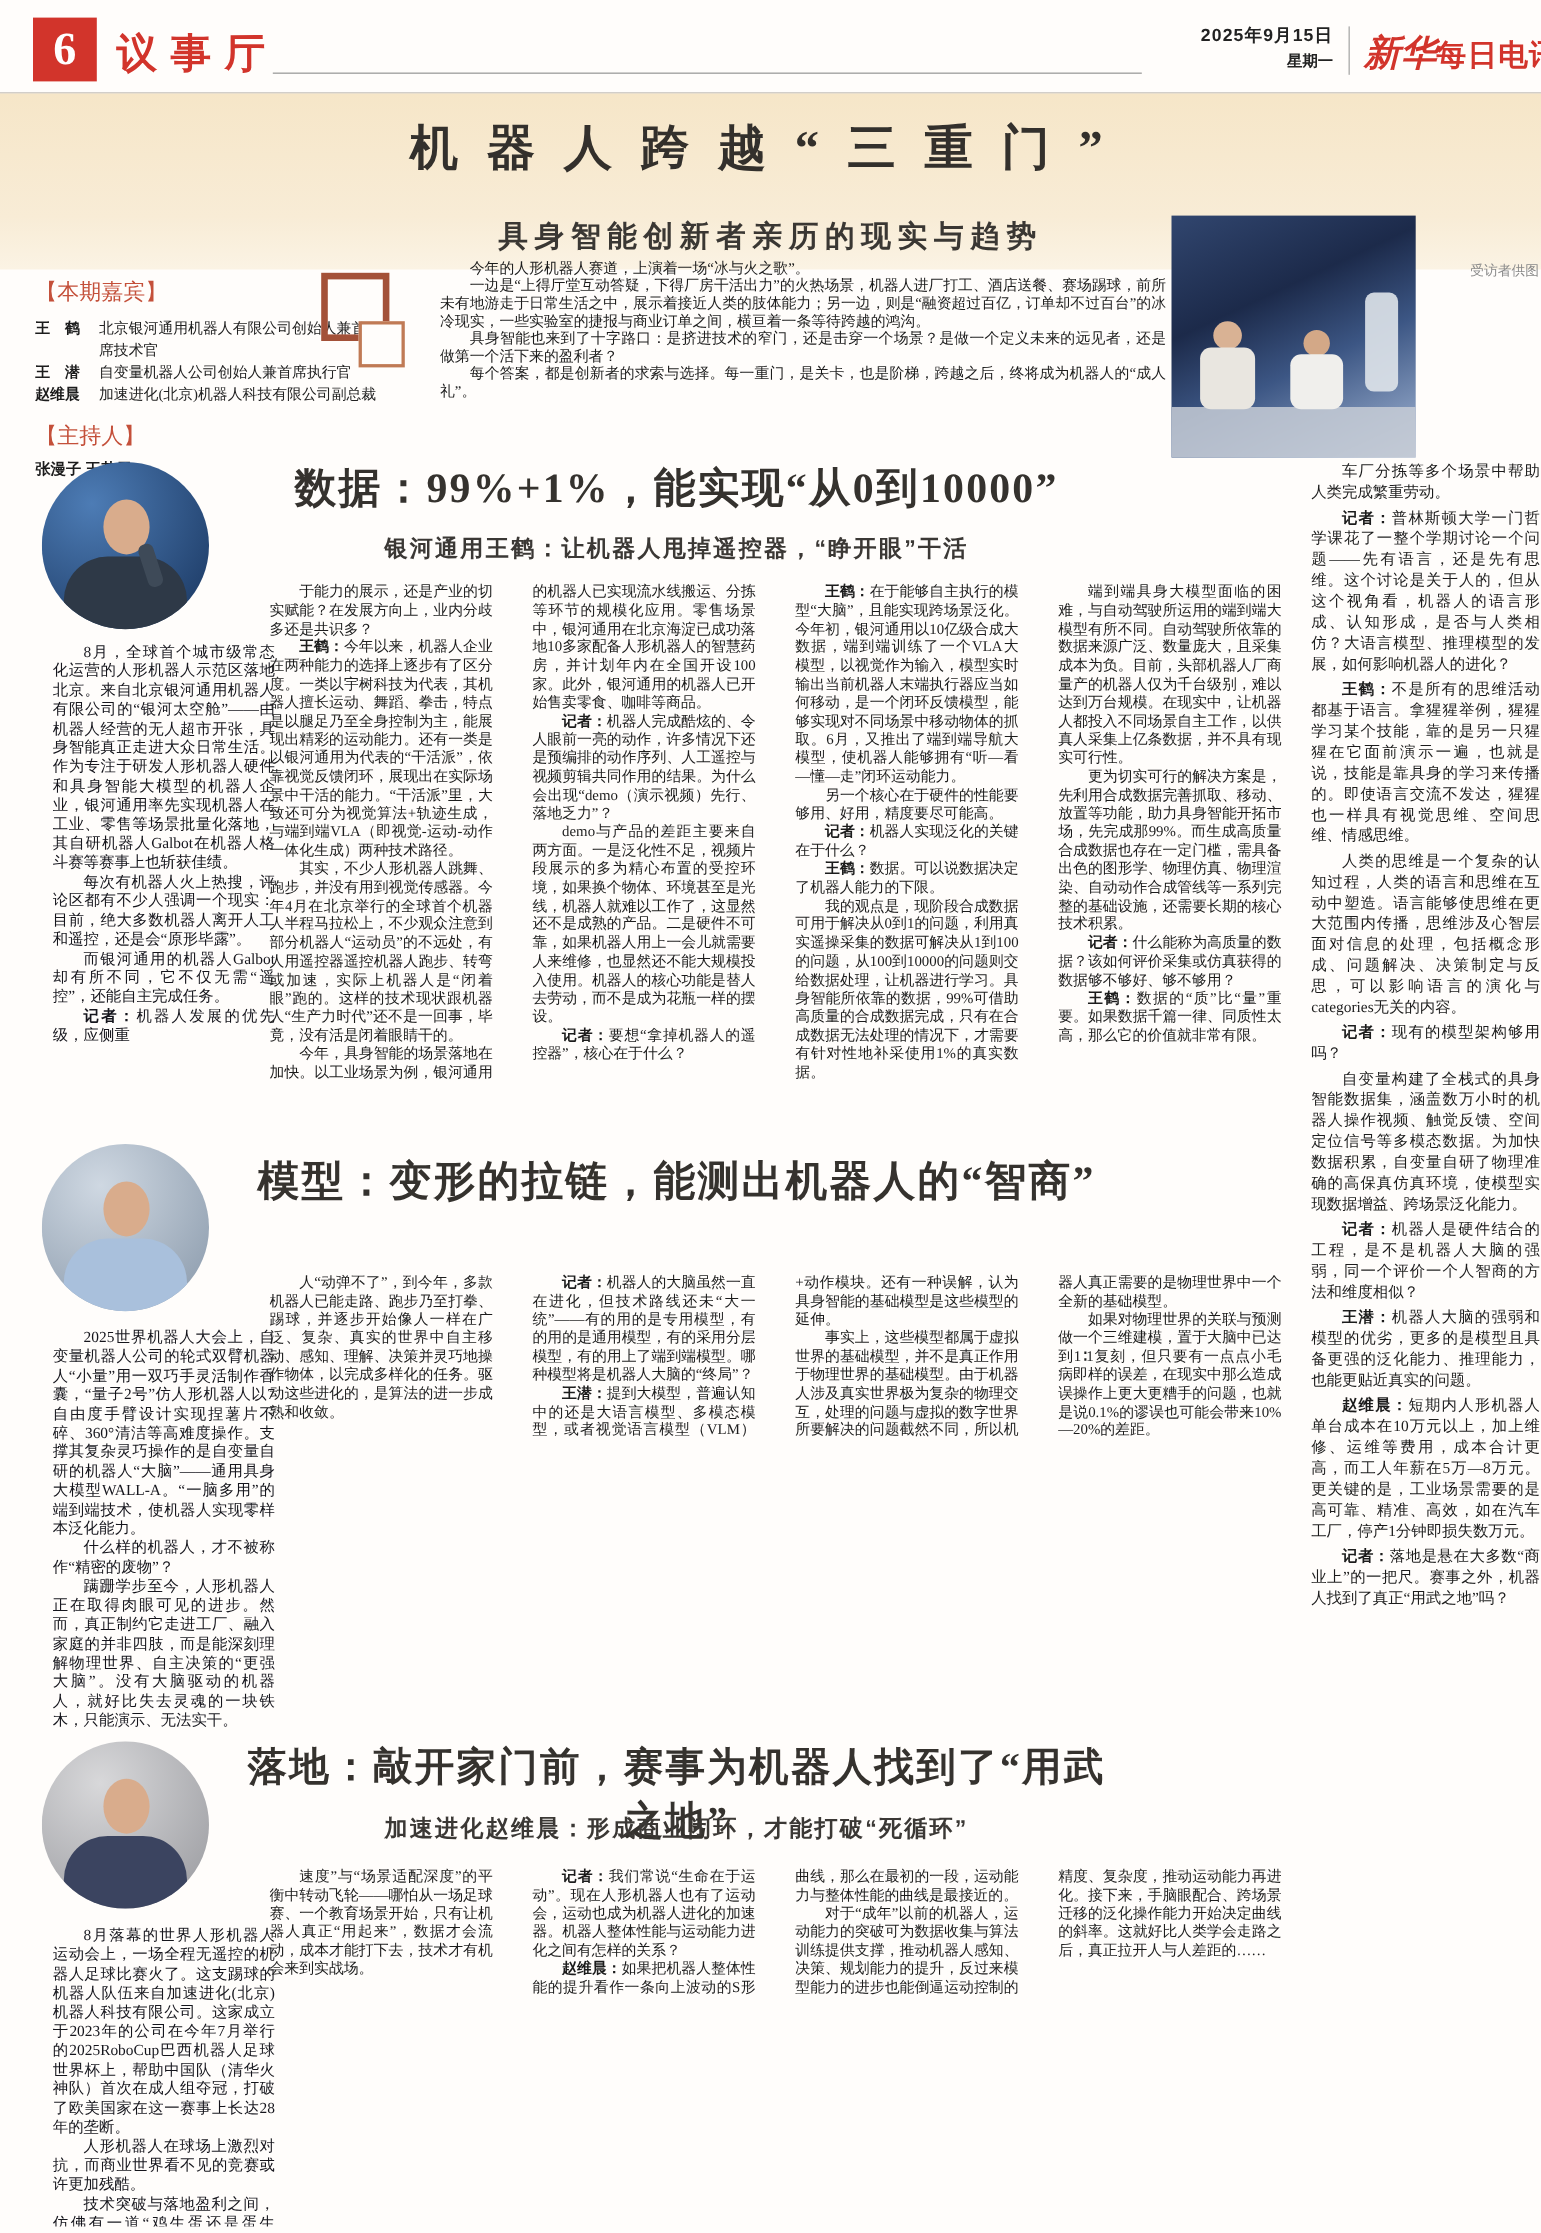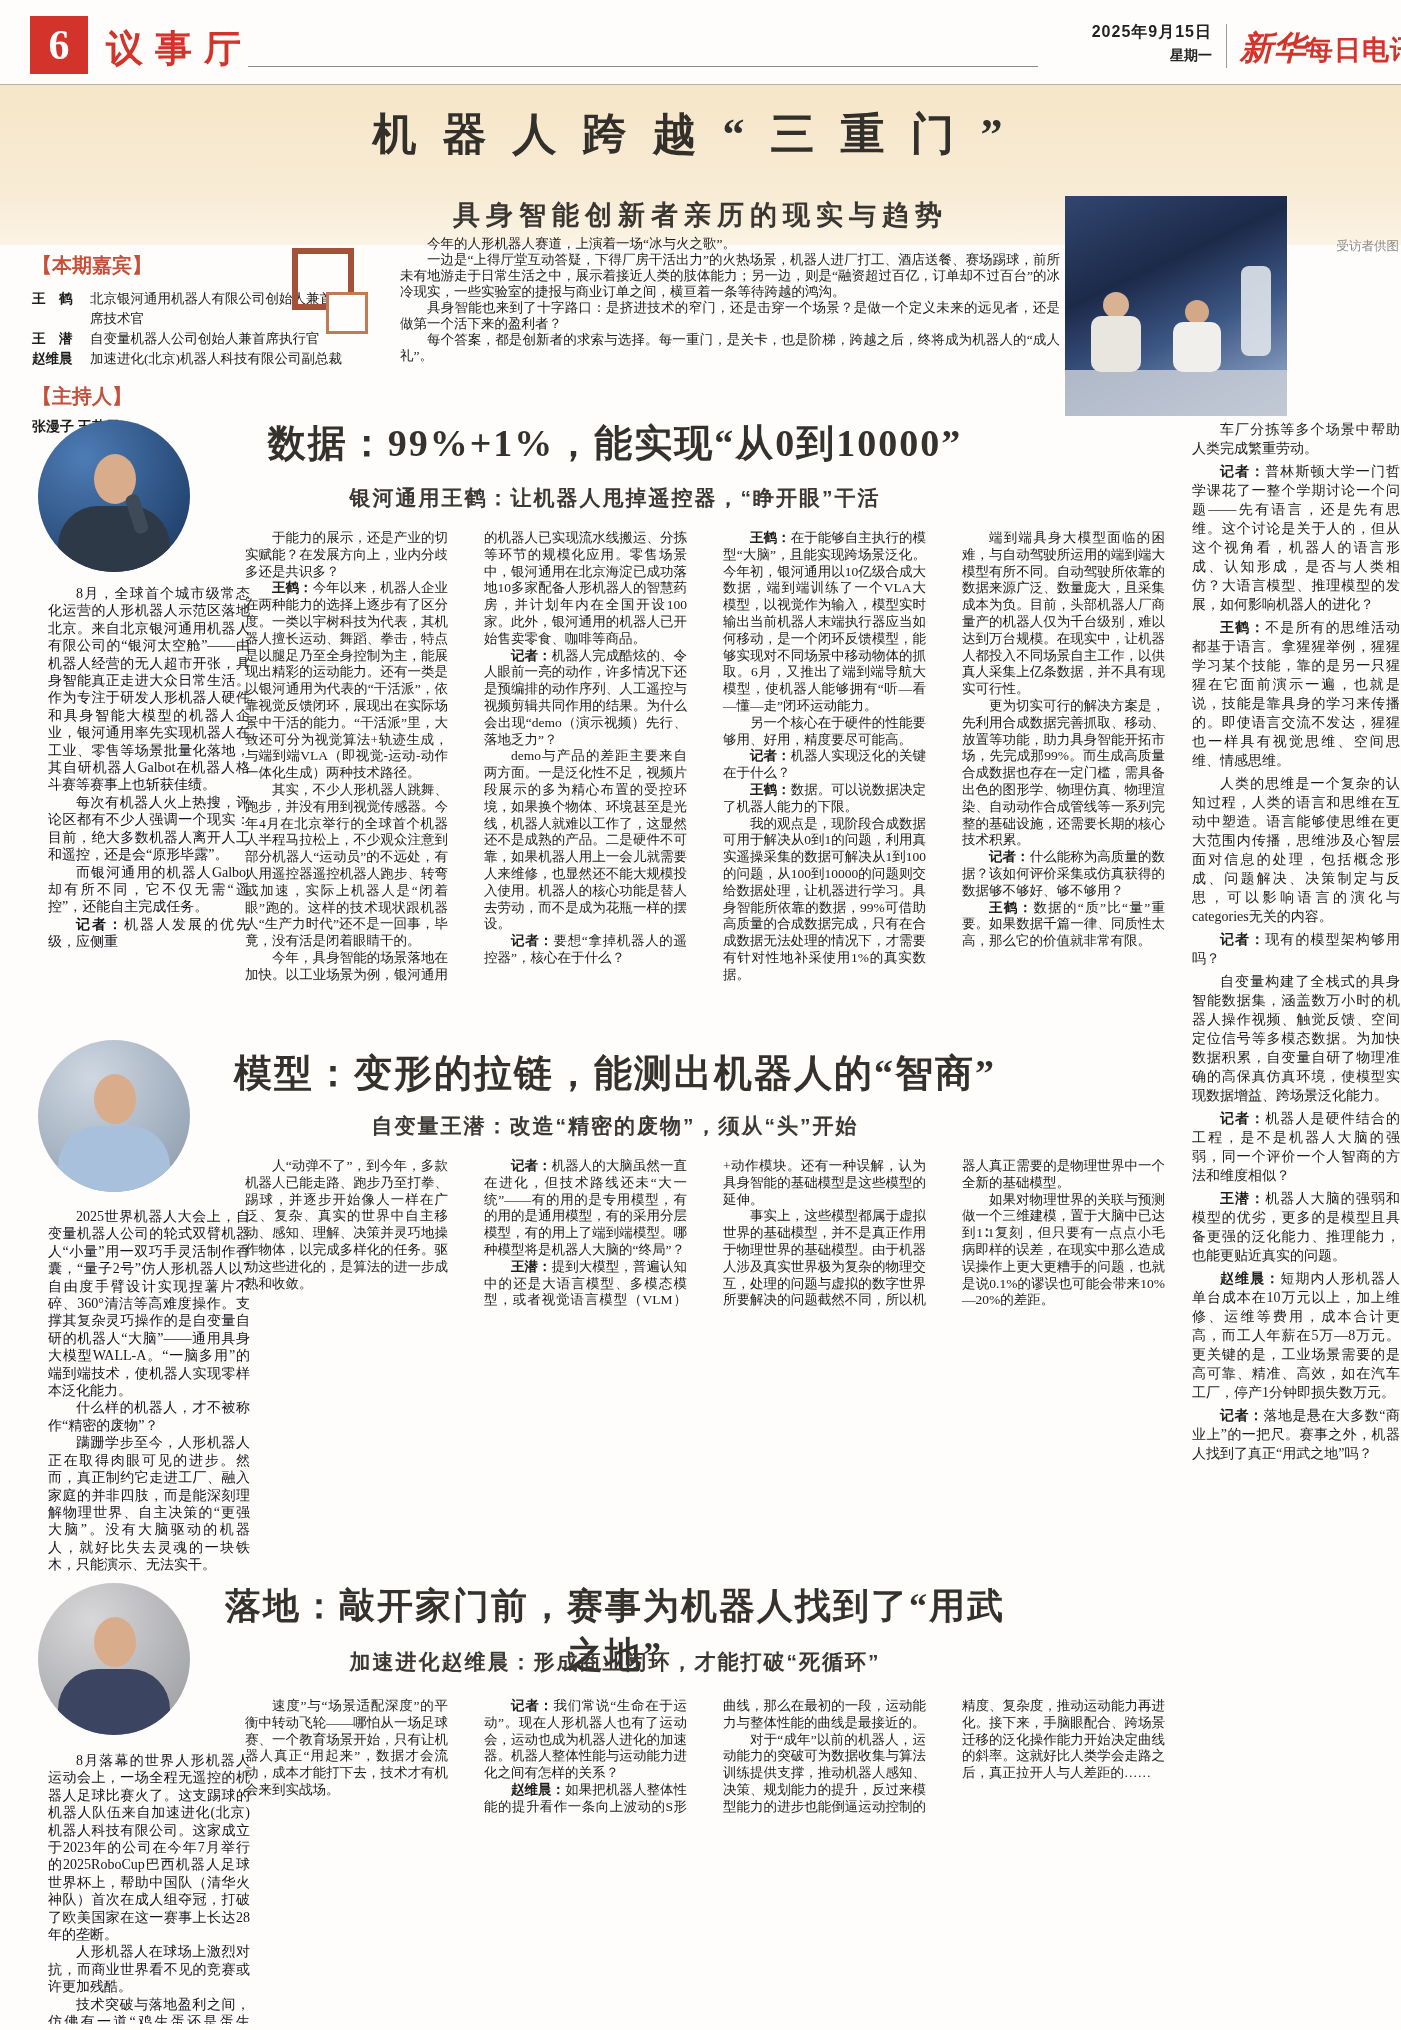--- a/index.html
+++ b/index.html
@@ -24,21 +24,21 @@
   
   .hero{position:absolute;left:0;top:85px;width:1401px;height:160px;
         background:linear-gradient(#f6e6c8 0%,#f8ecd6 70%,#fbf3e4 100%);}
   .hero-title{position:absolute;left:0;top:20px;width:1401px;text-align:center;
               font-size:44px;font-weight:900;color:#33302c;letter-spacing:26px;}
   .hero-sub{position:absolute;left:0;top:112px;width:1401px;text-align:center;
             font-size:27px;font-weight:bold;color:#3a3733;letter-spacing:6px;
             font-family:"Liberation Sans",sans-serif;}
   
   .guests{position:absolute;left:32px;top:252px;width:310px;}
-  .g-head{color:#c4503a;font-weight:bold;font-size:20px;font-family:"Liberation Sans",sans-serif;margin:0 0 10px 0;}
+  .g-head{color:#c4503a;font-weight:normal;font-size:20px;font-family:"Liberation Sans",sans-serif;margin:0 0 10px 0;}
   .g-row{font-size:13.5px;line-height:20px;display:flex;}
   .g-name{font-weight:bold;width:58px;flex:0 0 58px;}
   .g-desc{flex:1;color:#222;}
   .hosts-head{margin:14px 0 8px 0;}
   .hosts{font-size:14px;font-weight:bold;}
   .sq1{position:absolute;left:292px;top:248px;width:50px;height:50px;border:6px solid #a35138;background:transparent;}
   .sq2{position:absolute;left:326px;top:292px;width:36px;height:36px;border:3px solid #c07a55;background:#fffdfb;}
   
   .intro{position:absolute;left:400px;top:236px;width:660px;height:170px;overflow:hidden;}
   .intro p{margin:0;text-indent:2em;font-size:13.5px;line-height:16px;text-align:justify;}
@@ -186,21 +186,20 @@
       <p><b>记者：</b>机器人实现泛化的关键在于什么？</p>
       <p><b>王鹤：</b>数据。可以说数据决定了机器人能力的下限。</p>
       <p>我的观点是，现阶段合成数据可用于解决从0到1的问题，利用真实遥操采集的数据可解决从1到100的问题，从100到10000的问题则交给数据处理，让机器进行学习。具身智能所依靠的数据，99%可借助高质量的合成数据完成，只有在合成数据无法处理的情况下，才需要有针对性地补采使用1%的真实数据。</p>
       <p>端到端具身大模型面临的困难，与自动驾驶所运用的端到端大模型有所不同。自动驾驶所依靠的数据来源广泛、数量庞大，且采集成本为负。目前，头部机器人厂商量产的机器人仅为千台级别，难以达到万台规模。在现实中，让机器人都投入不同场景自主工作，以供真人采集上亿条数据，并不具有现实可行性。</p>
       <p>更为切实可行的解决方案是，先利用合成数据完善抓取、移动、放置等功能，助力具身智能开拓市场，先完成那99%。而生成高质量合成数据也存在一定门槛，需具备出色的图形学、物理仿真、物理渲染、自动动作合成管线等一系列完整的基础设施，还需要长期的核心技术积累。</p>
       <p><b>记者：</b>什么能称为高质量的数据？该如何评价采集或仿真获得的数据够不够好、够不够用？</p>
       <p><b>王鹤：</b>数据的“质”比“量”重要。如果数据千篇一律、同质性太高，那么它的价值就非常有限。</p>
     </div>
 
   <div class="a-headline" id="a2-headline">模型：变形的拉链，能测出机器人的“智商”</div>
-  <div class="a-sub" id="a2-sub">自变量王潜：改造“精密的废物”，须从“头”开始</div>
   <div class="portrait" id="p2">
     <div class="bg"></div>
     <div class="torso"></div>
     <div class="face"></div>
   </div>
   <div class="rail" id="bio2">
 
   <p>2025世界机器人大会上，自变量机器人公司的轮式双臂机器人“小量”用一双巧手灵活制作香囊，“量子2号”仿人形机器人以7自由度手臂设计实现捏薯片不碎、360°清洁等高难度操作。支撑其复杂灵巧操作的是自变量自研的机器人“大脑”——通用具身大模型WALL-A。“一脑多用”的端到端技术，使机器人实现零样本泛化能力。</p>
       <p>什么样的机器人，才不被称作“精密的废物”？</p>
       <p>蹒跚学步至今，人形机器人正在取得肉眼可见的进步。然而，真正制约它走进工厂、融入家庭的并非四肢，而是能深刻理解物理世界、自主决策的“更强大脑”。没有大脑驱动的机器人，就好比失去灵魂的一块铁木，只能演示、无法实干。</p>

